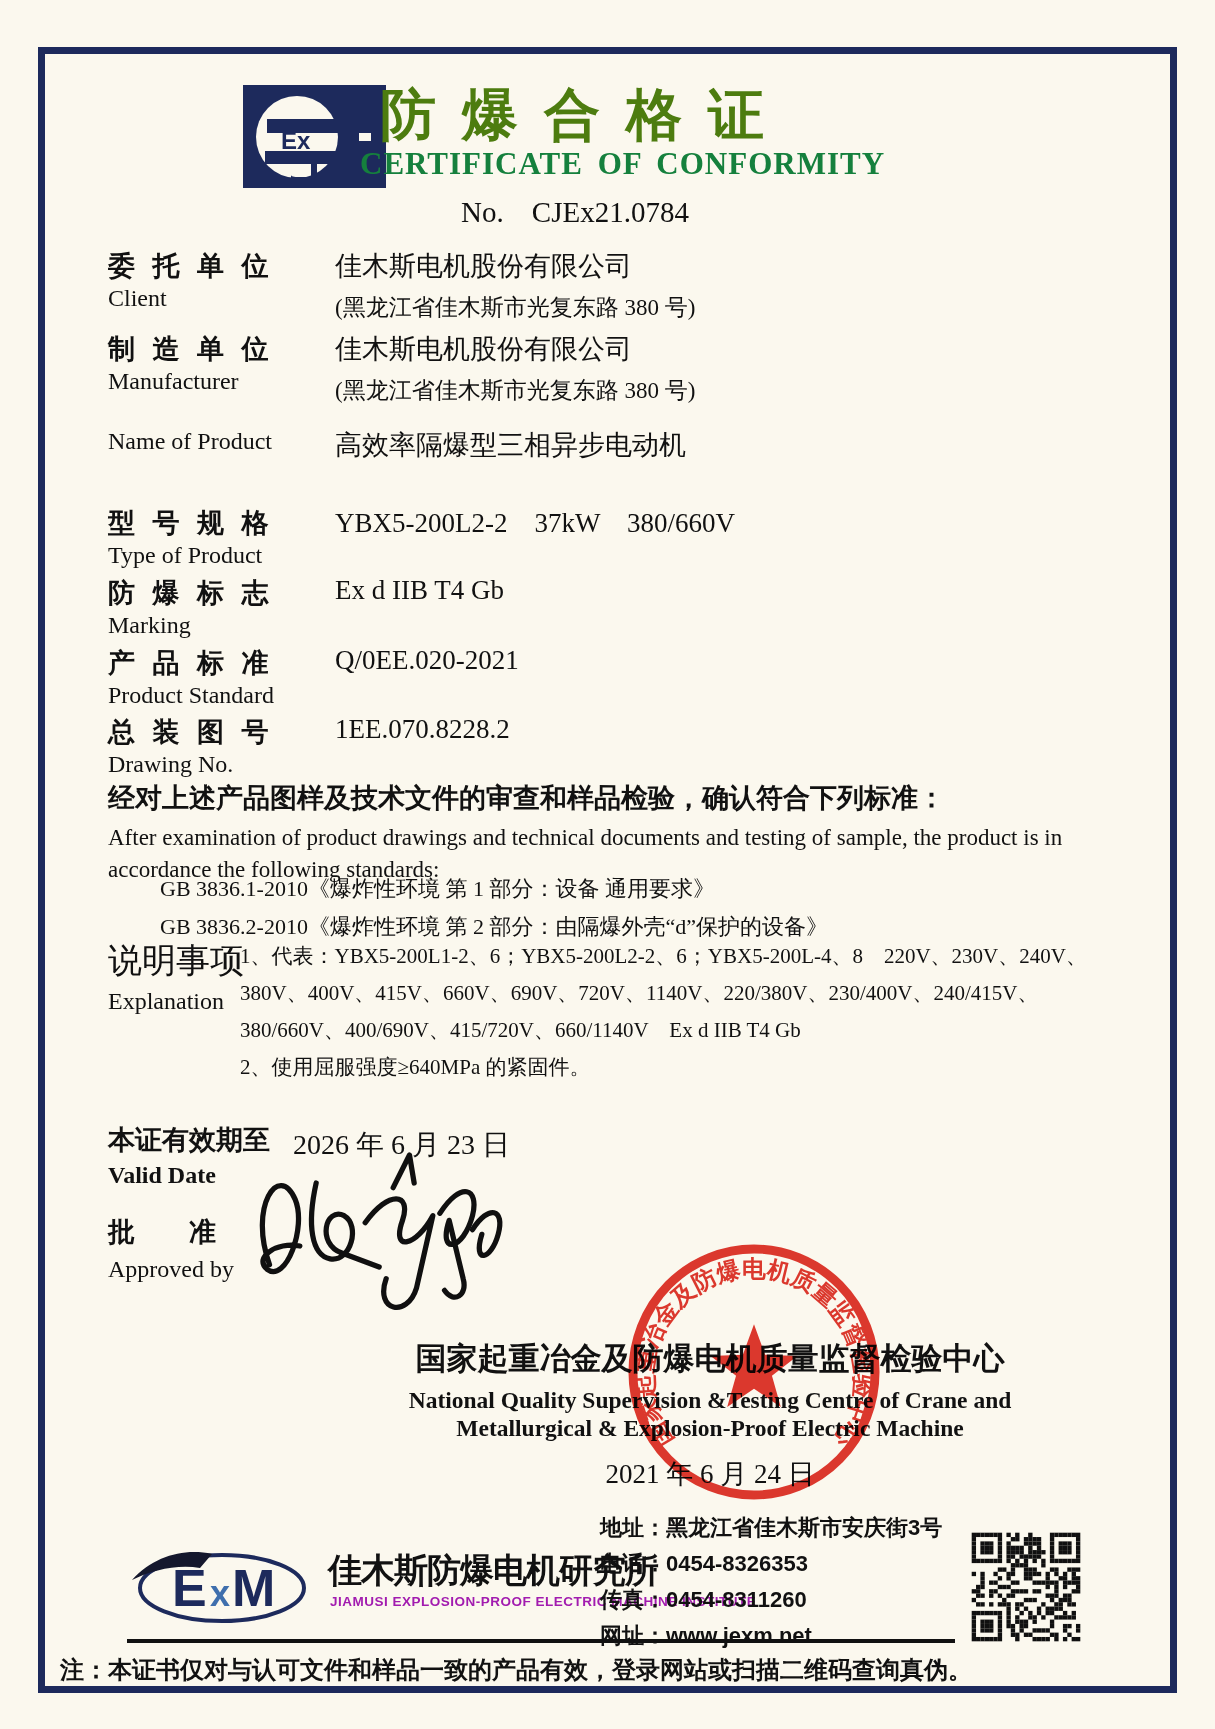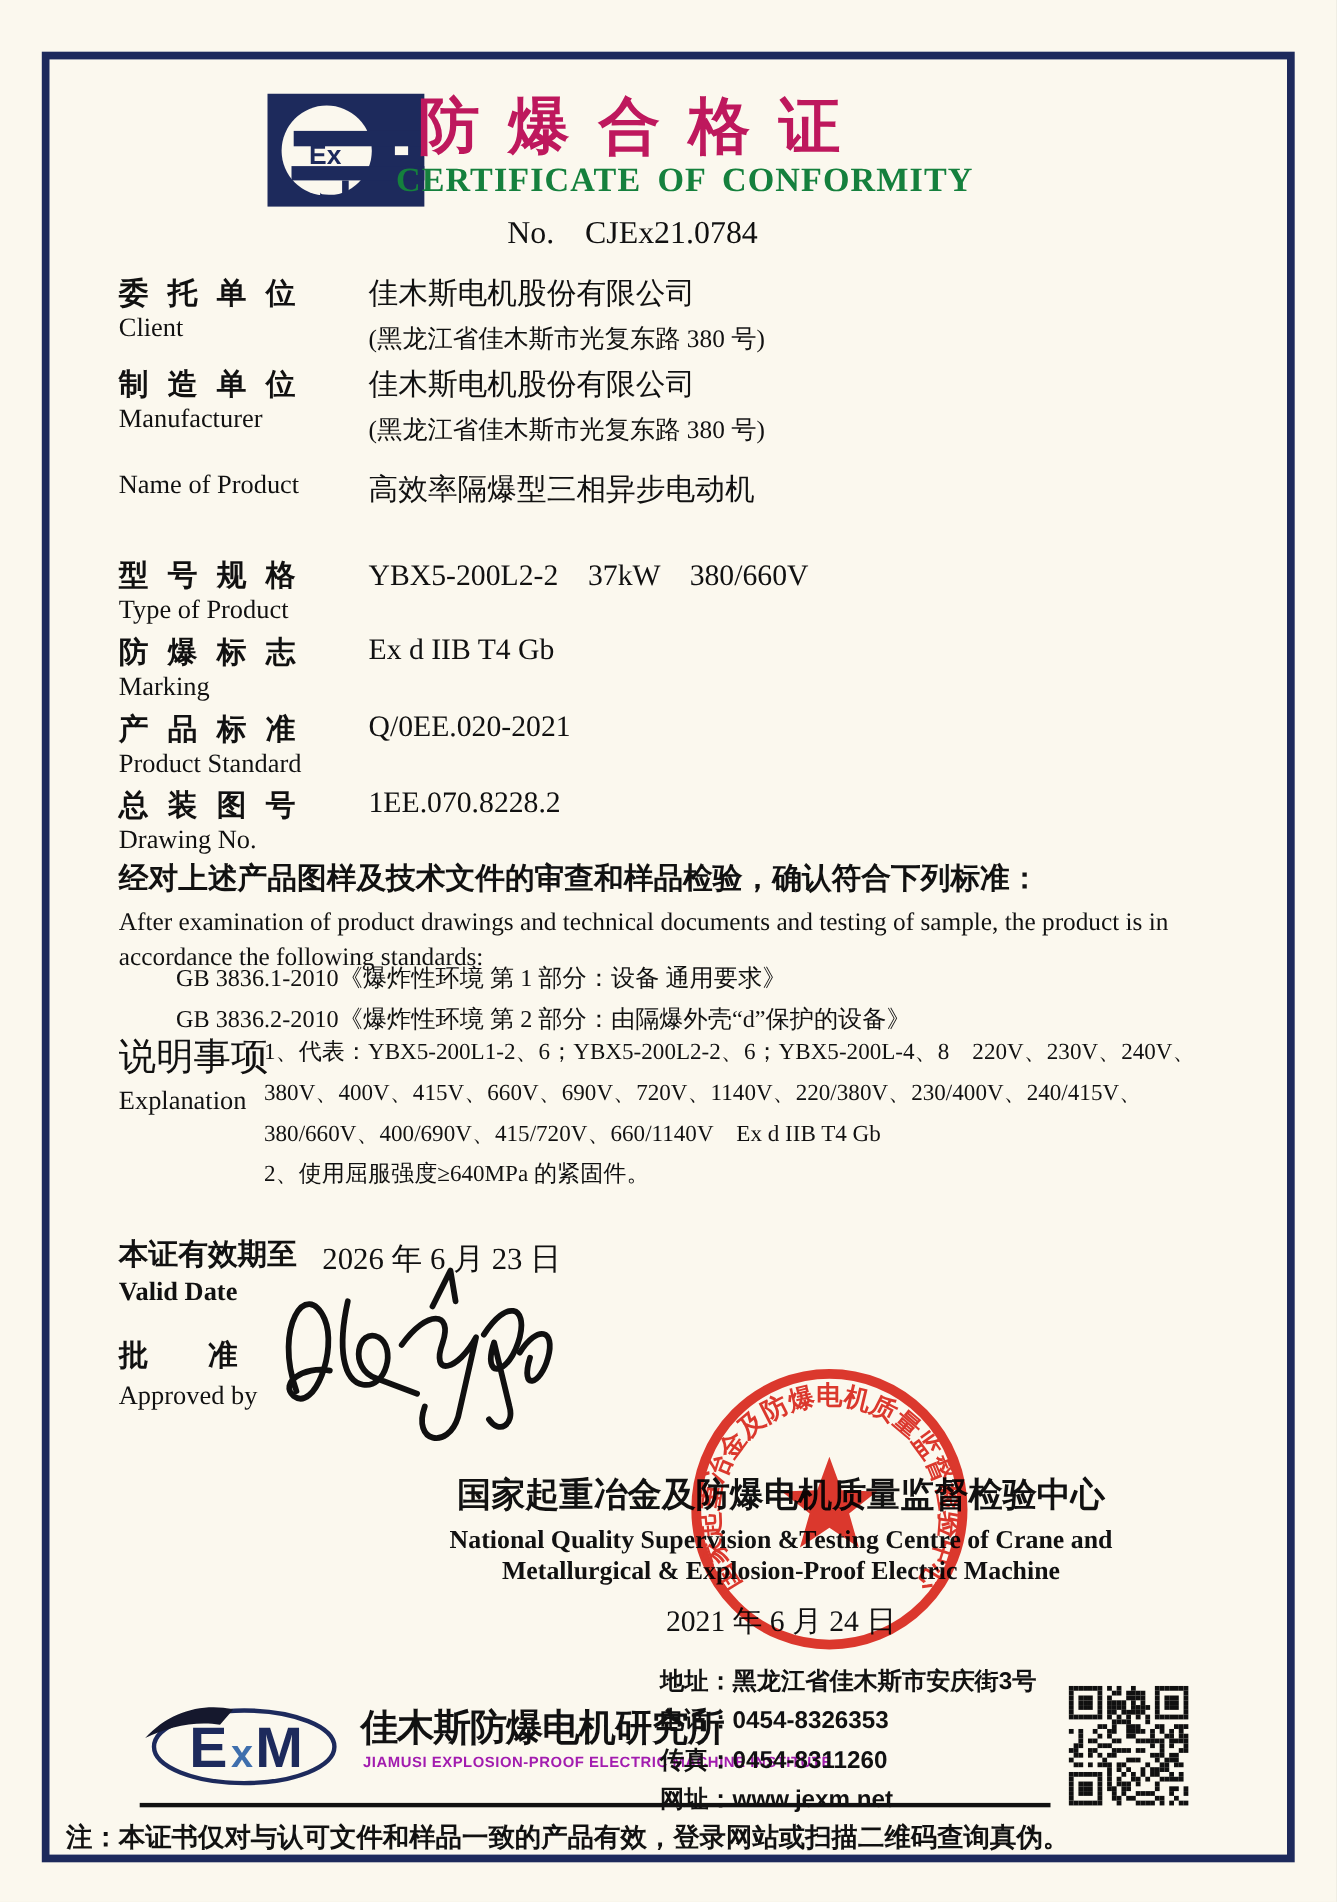--- a/index.html
+++ b/index.html
@@ -3,21 +3,21 @@
 <meta charset="utf-8">
 <style>
   html,body{margin:0;padding:0;background:#e8e6da;}
   .page{position:relative;width:1215px;height:1729px;background:#fbf8ee;overflow:hidden;
         font-family:"Liberation Serif",serif;color:#111;}
   .frame{position:absolute;left:38px;top:47px;width:1125px;height:1632px;border:7px solid #1d2a5c;}
   .abs{position:absolute;}
 
   
   .logo{left:243px;top:85px;width:143px;height:103px;}
-  .title-cn{left:360px;top:78px;width:430px;text-align:center;color:#be185d;
+  .title-cn{left:360px;top:78px;width:430px;text-align:center;color:#4d7c0f;
             font-family:"Liberation Serif",serif;font-weight:bold;font-size:56px;letter-spacing:6px;white-space:nowrap;}
   .title-en{left:360px;top:146px;width:430px;text-align:right;color:#15803d;
             font-weight:bold;font-size:31px;letter-spacing:1px;word-spacing:6px;white-space:nowrap;}
   .cert-no{left:360px;top:196px;width:430px;text-align:center;font-size:29px;white-space:nowrap;}
   .cert-no .gap{display:inline-block;width:28px;}
 
   
   .f-label{left:108px;width:240px;}
   .f-label .cn{font-family:"Liberation Sans",sans-serif;font-weight:bold;font-size:27px;letter-spacing:5px;white-space:nowrap;}
   .f-label .en{font-size:24px;margin-top:1px;white-space:nowrap;}

